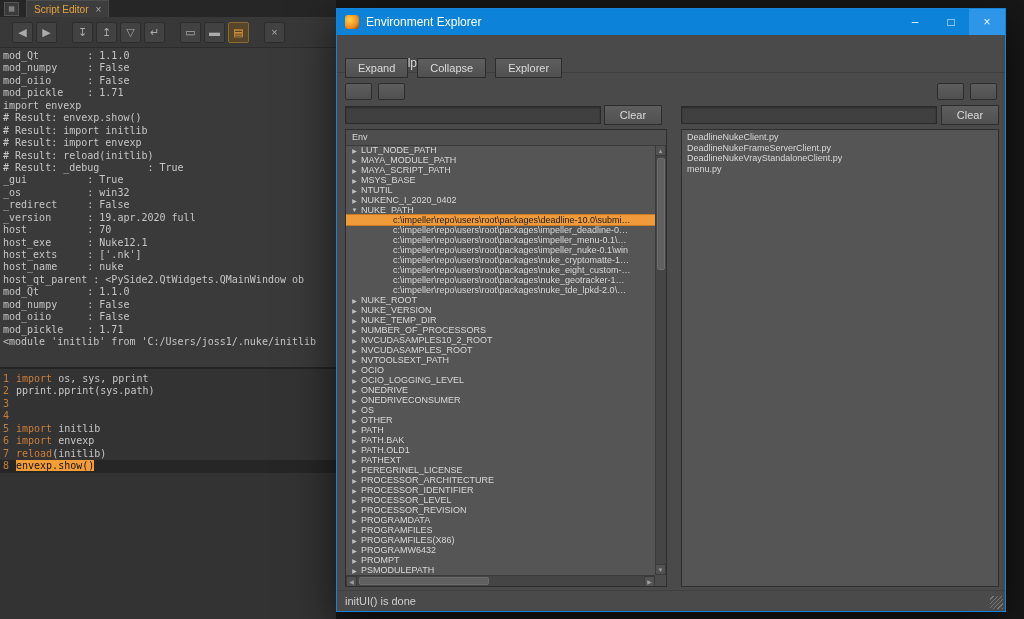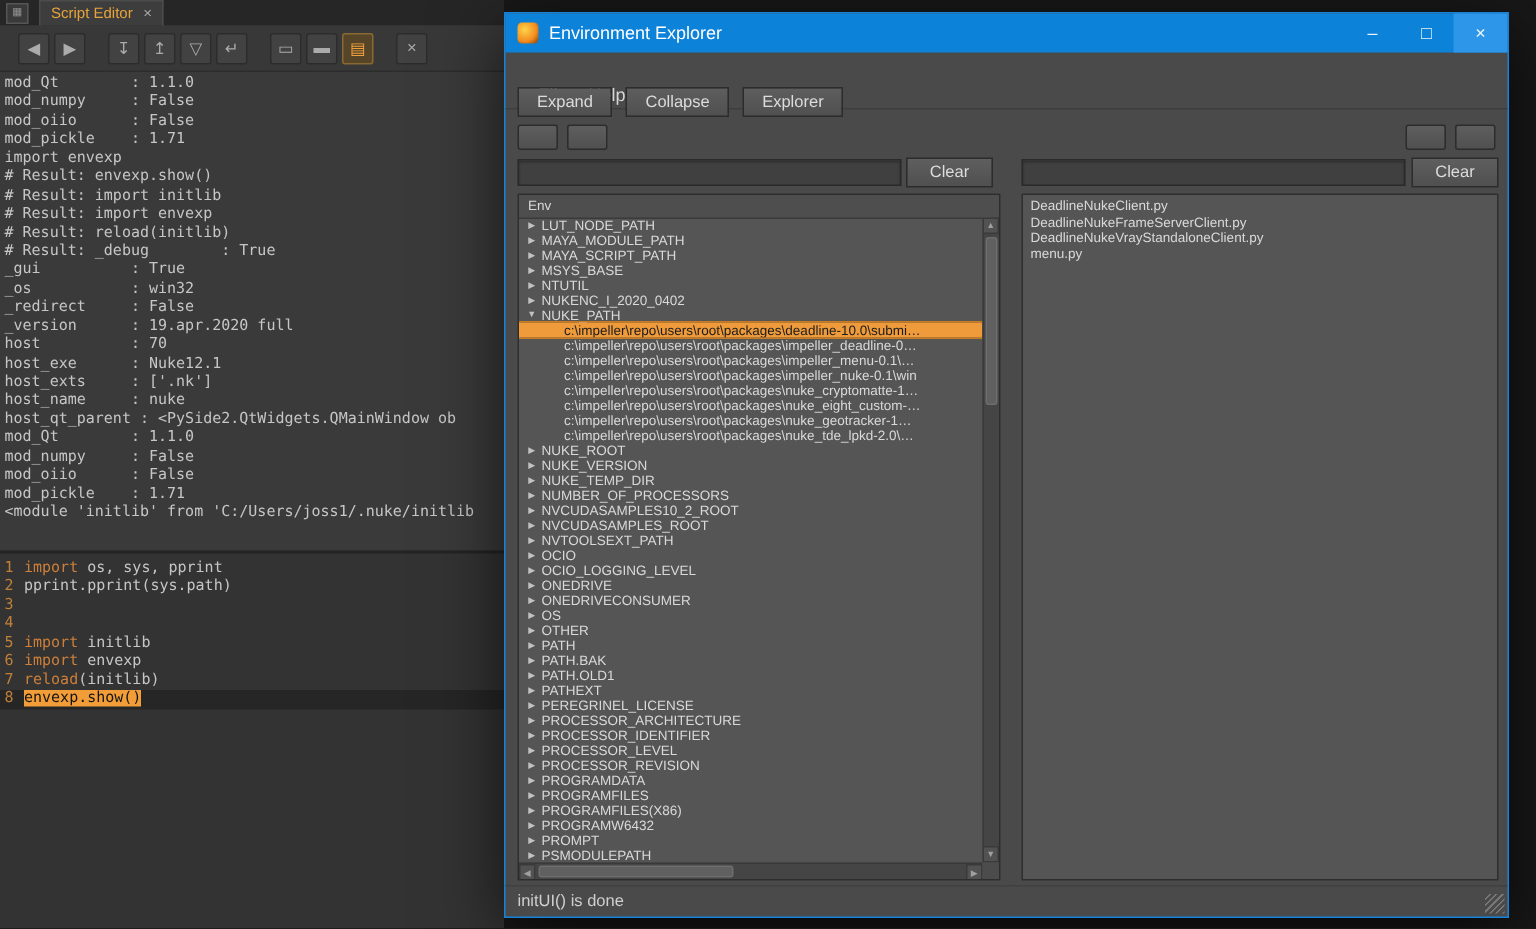--- a/index.html
+++ b/index.html
@@ -65,21 +65,21 @@
   .pane{position:absolute;top:120px;height:458px;background:#555555;border:1px solid #2d2d2d;
         box-sizing:border-box;overflow:hidden;}
   #left-pane{left:8px;width:322px;} #right-pane{left:344px;width:318px;}
   #tree-header{position:absolute;left:0;right:0;top:0;height:15px;background:#4e4e4e;
                border-bottom:1px solid #3a3a3a;color:#d8d8d8;font-size:9px;line-height:15px;
                padding-left:6px;}
   #tree-rows{position:absolute;left:0;top:15px;right:11px;bottom:11px;overflow:hidden;}
   .trow{height:10px;display:flex;align-items:center;font-size:9px;color:#d9d9d9;white-space:nowrap;}
   .trow .arrow{width:9px;margin-left:4px;font-size:6px;color:#c2c2c2;text-align:center;flex:none;}
   .trow .tlabel{margin-left:2px;}
-  .trow.child{padding-left:28px;}
+  .trow.child{padding-left:45px;}
   .trow.selected{background:#ef9b3b;color:#1c1c1c;outline:1px solid #c87b20;}
   .trow.selected .tlabel{color:#1c1c1c;}
   
   .vscroll{position:absolute;right:0;top:15px;bottom:11px;width:11px;background:#454545;
            border-left:1px solid #3a3a3a;box-sizing:border-box;}
   .hscroll{position:absolute;left:0;right:11px;bottom:0;height:11px;background:#454545;
            border-top:1px solid #3a3a3a;box-sizing:border-box;}
   .sb-btn{position:absolute;width:11px;height:11px;background:#525252;color:#9f9f9f;font-size:6px;
           display:flex;align-items:center;justify-content:center;box-sizing:border-box;
           border:1px solid #3a3a3a;}

